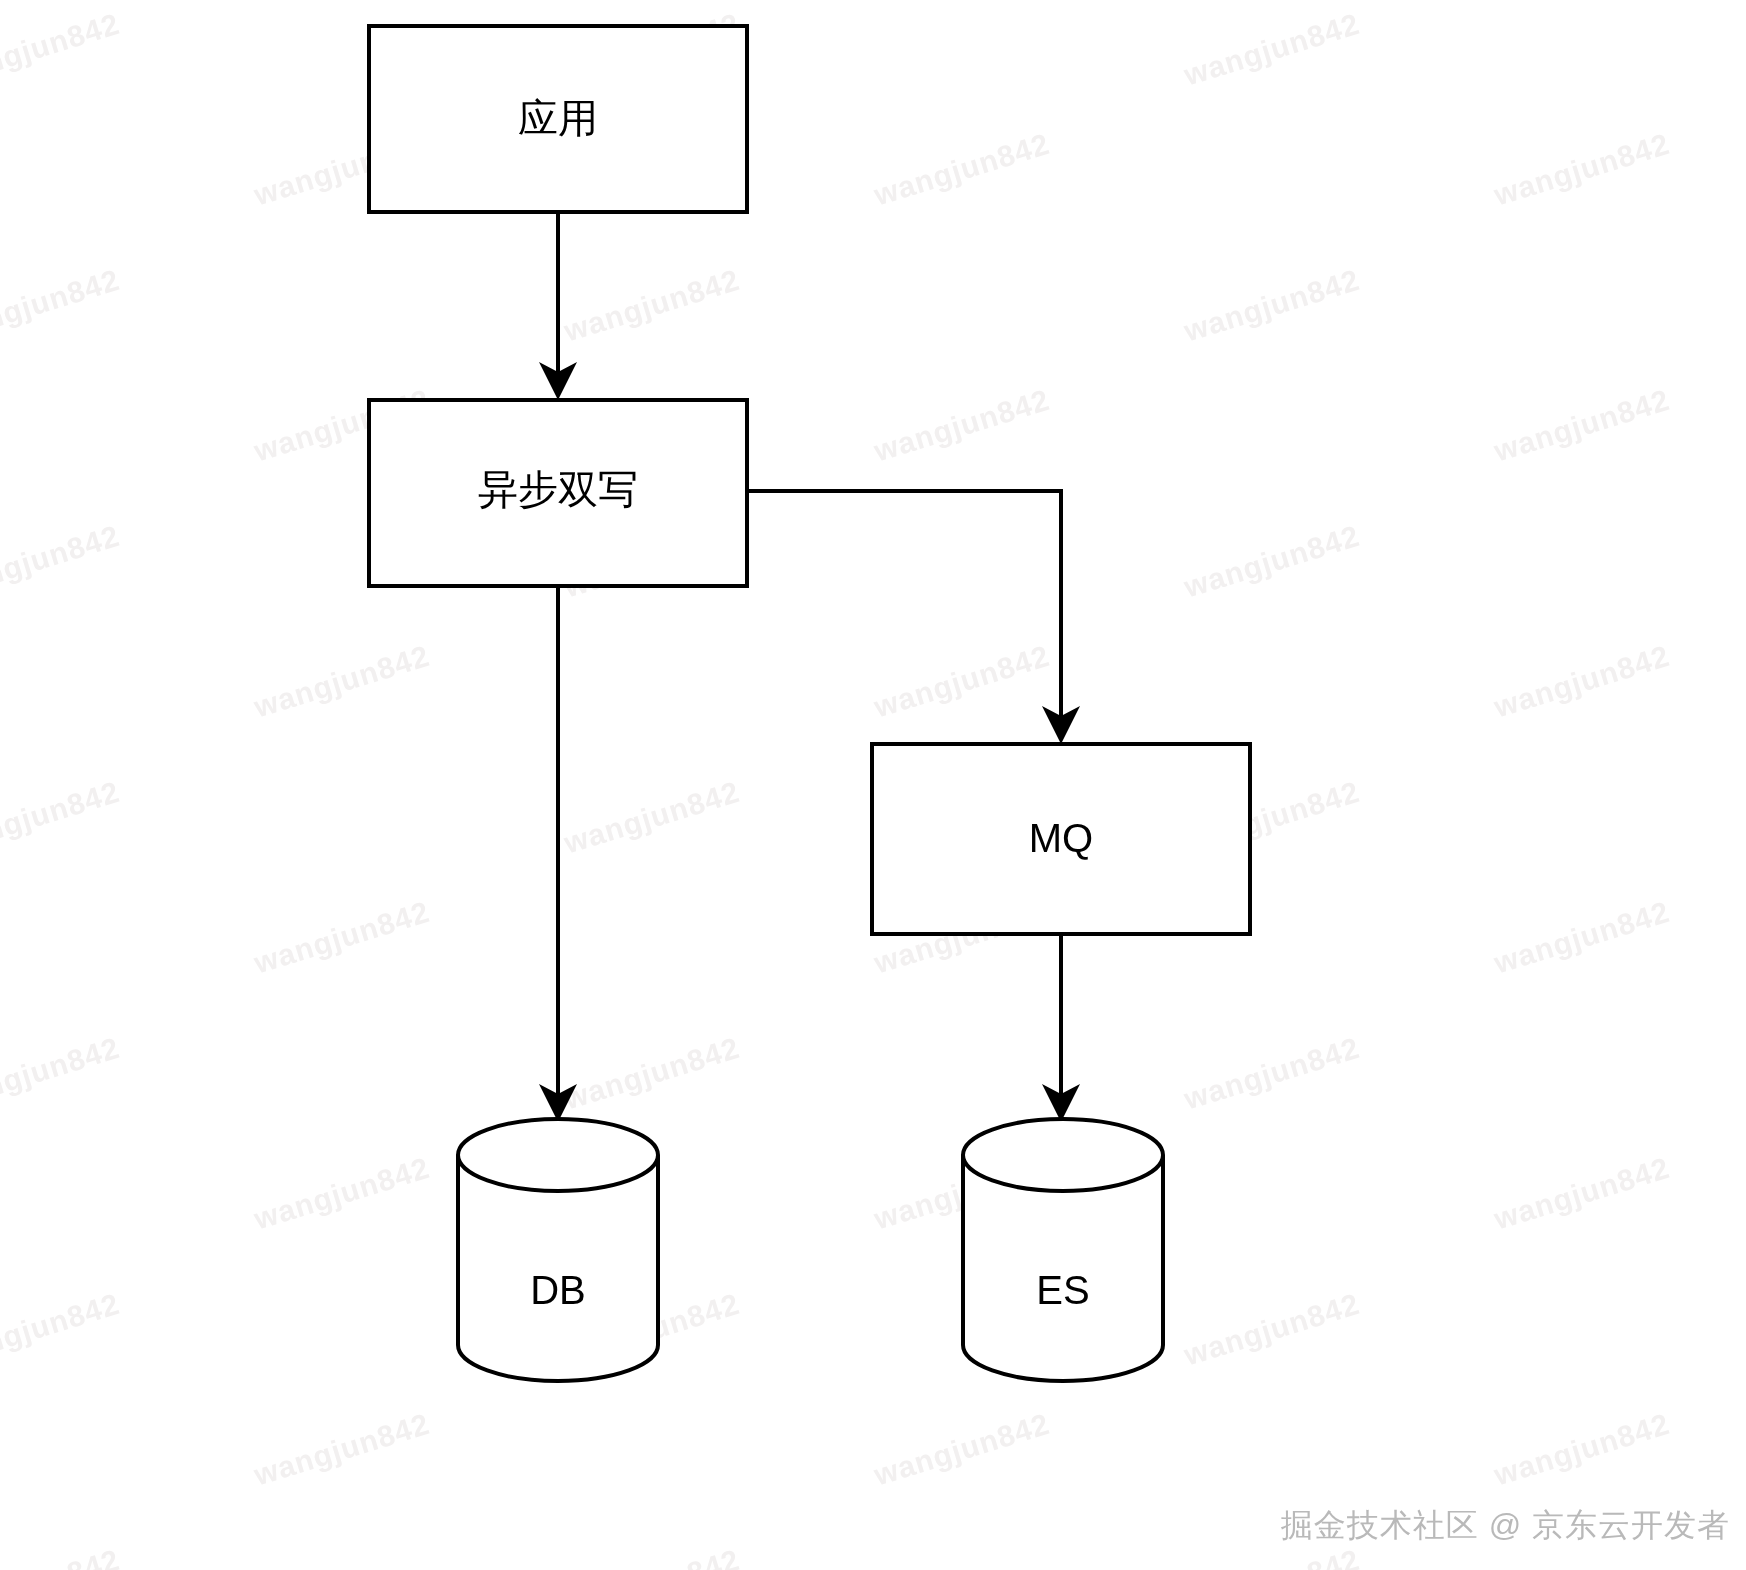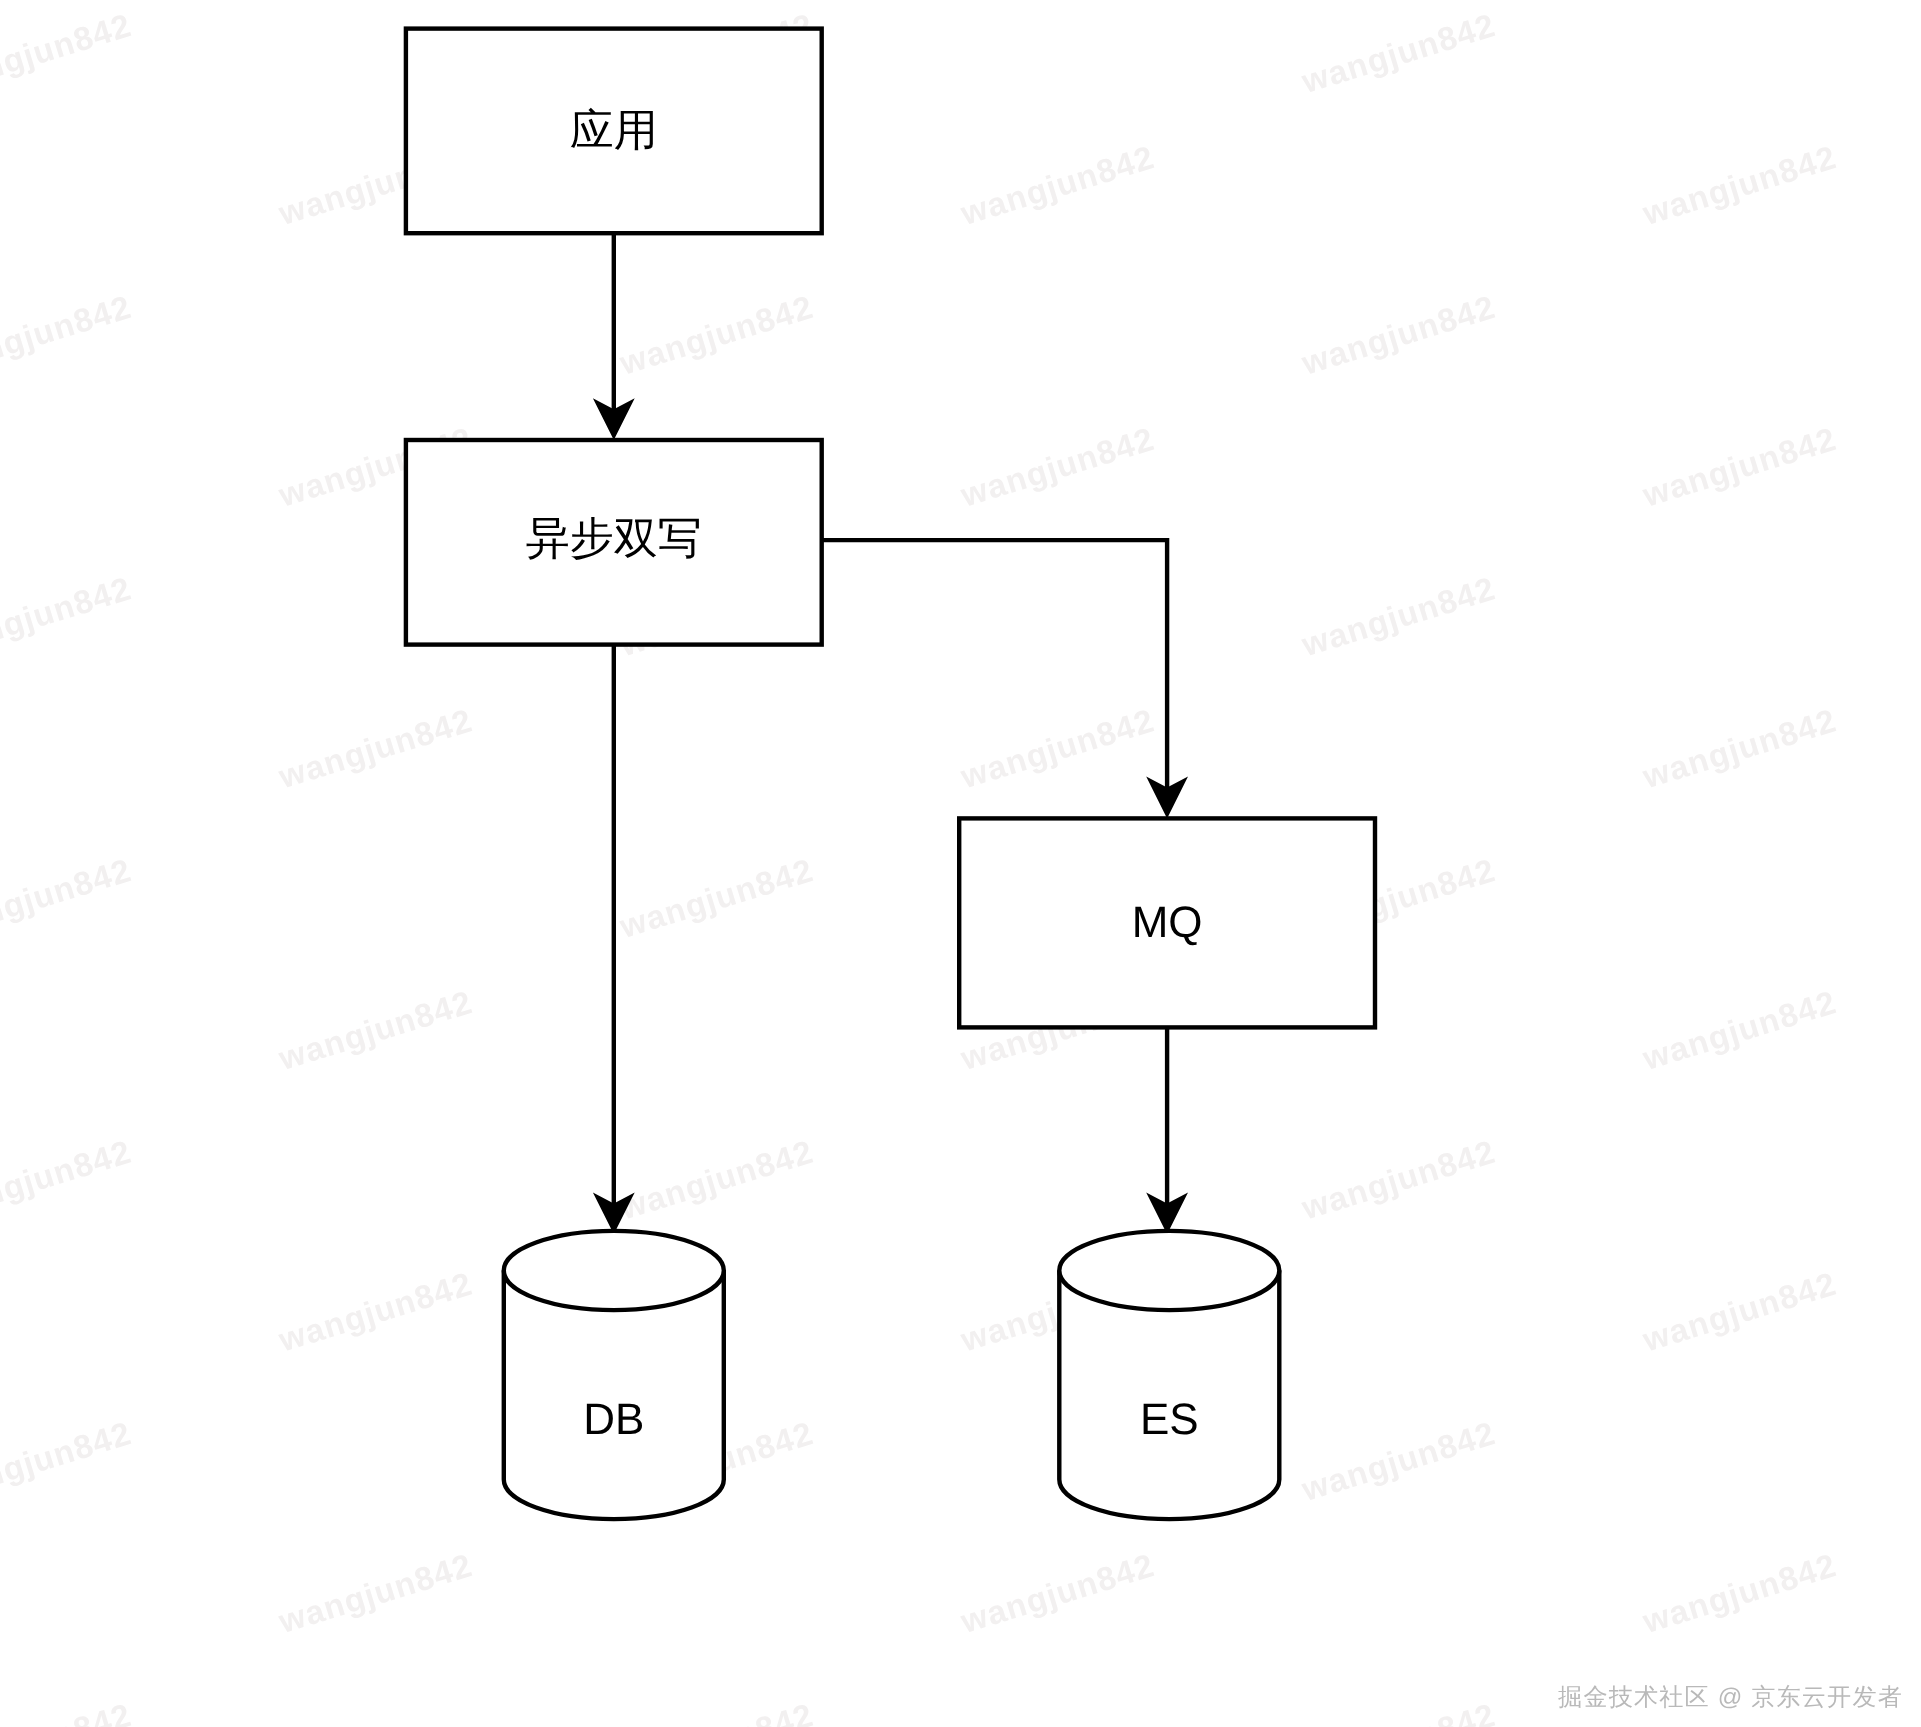--- a/index.html
+++ b/index.html
@@ -71,23 +71,23 @@
     letter-spacing: 1px;
     transform: rotate(-17deg);
     transform-origin: left top;
     white-space: nowrap;
     user-select: none;
     pointer-events: none;
   }
   #credit {
     position: absolute;
     right: 16px;
-    bottom: 12px;
+    bottom: 22px;
     color: #b9b9b9;
-    font-size: 22px;
+    font-size: 32px;
     font-family: "Liberation Sans", "DejaVu Sans", sans-serif;
     white-space: nowrap;
     letter-spacing: 1px;
   }
 </style>
 </head>
 <body>
 
 <div id="canvas">
 

